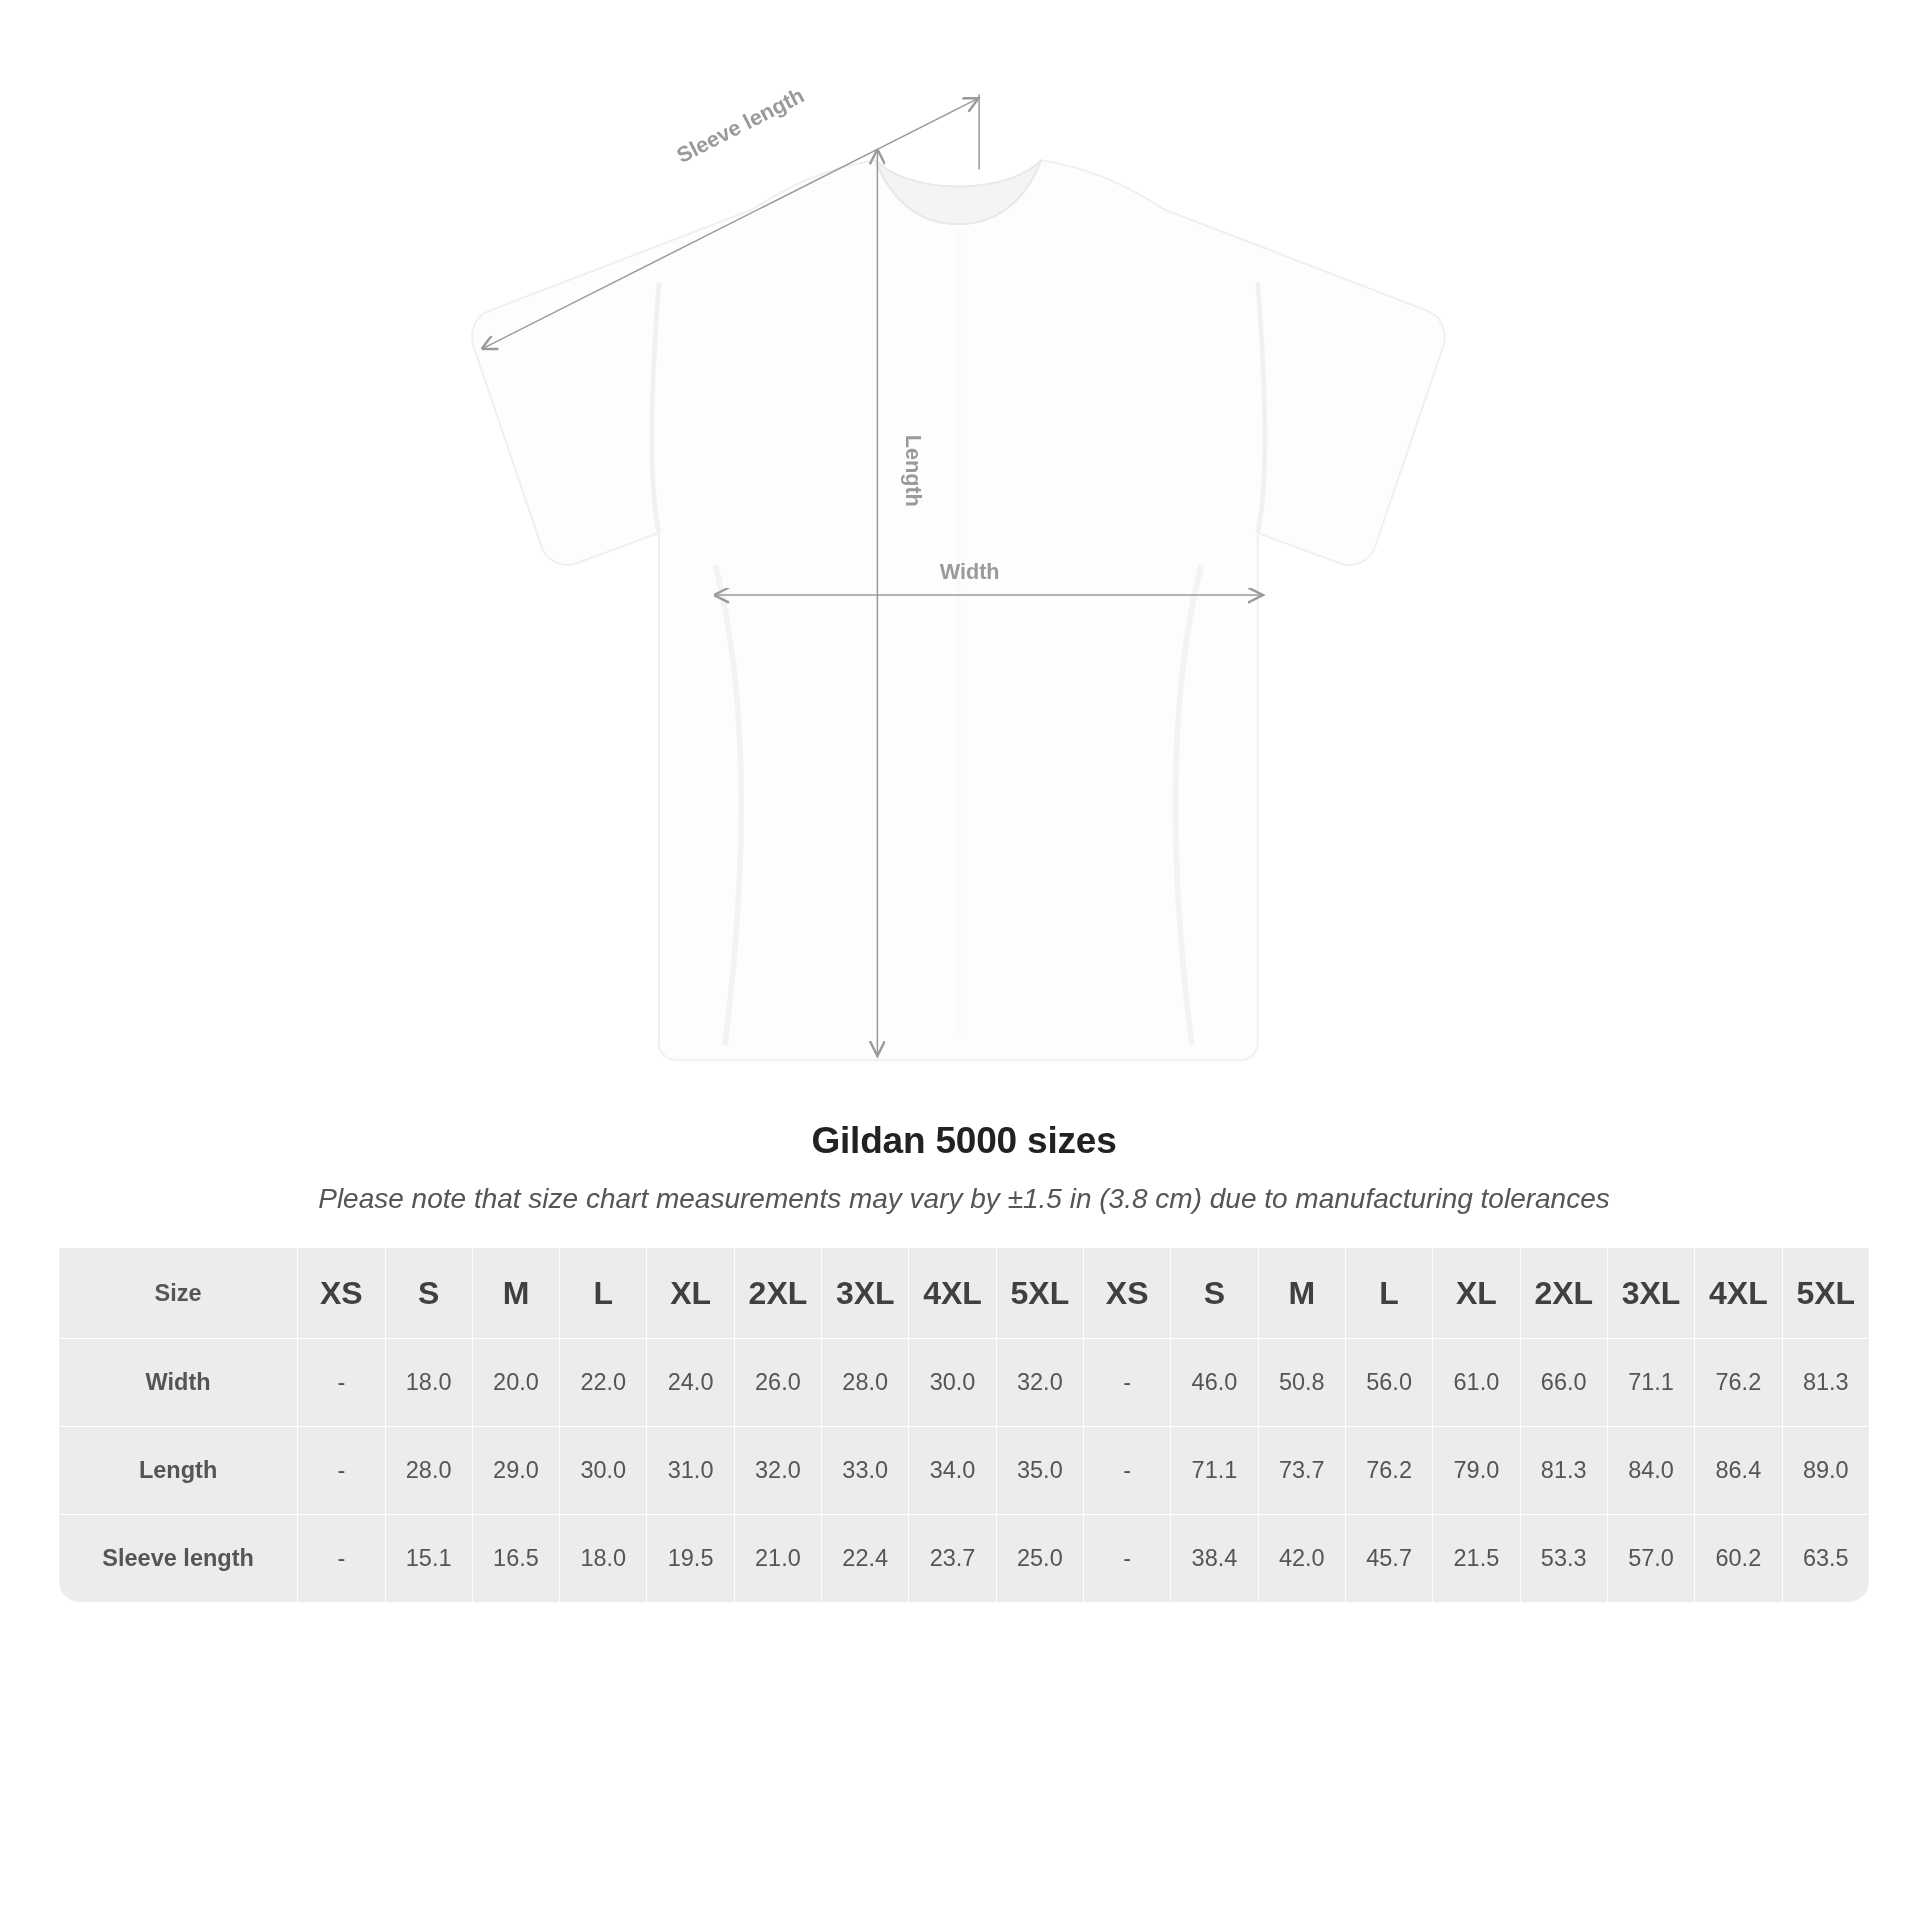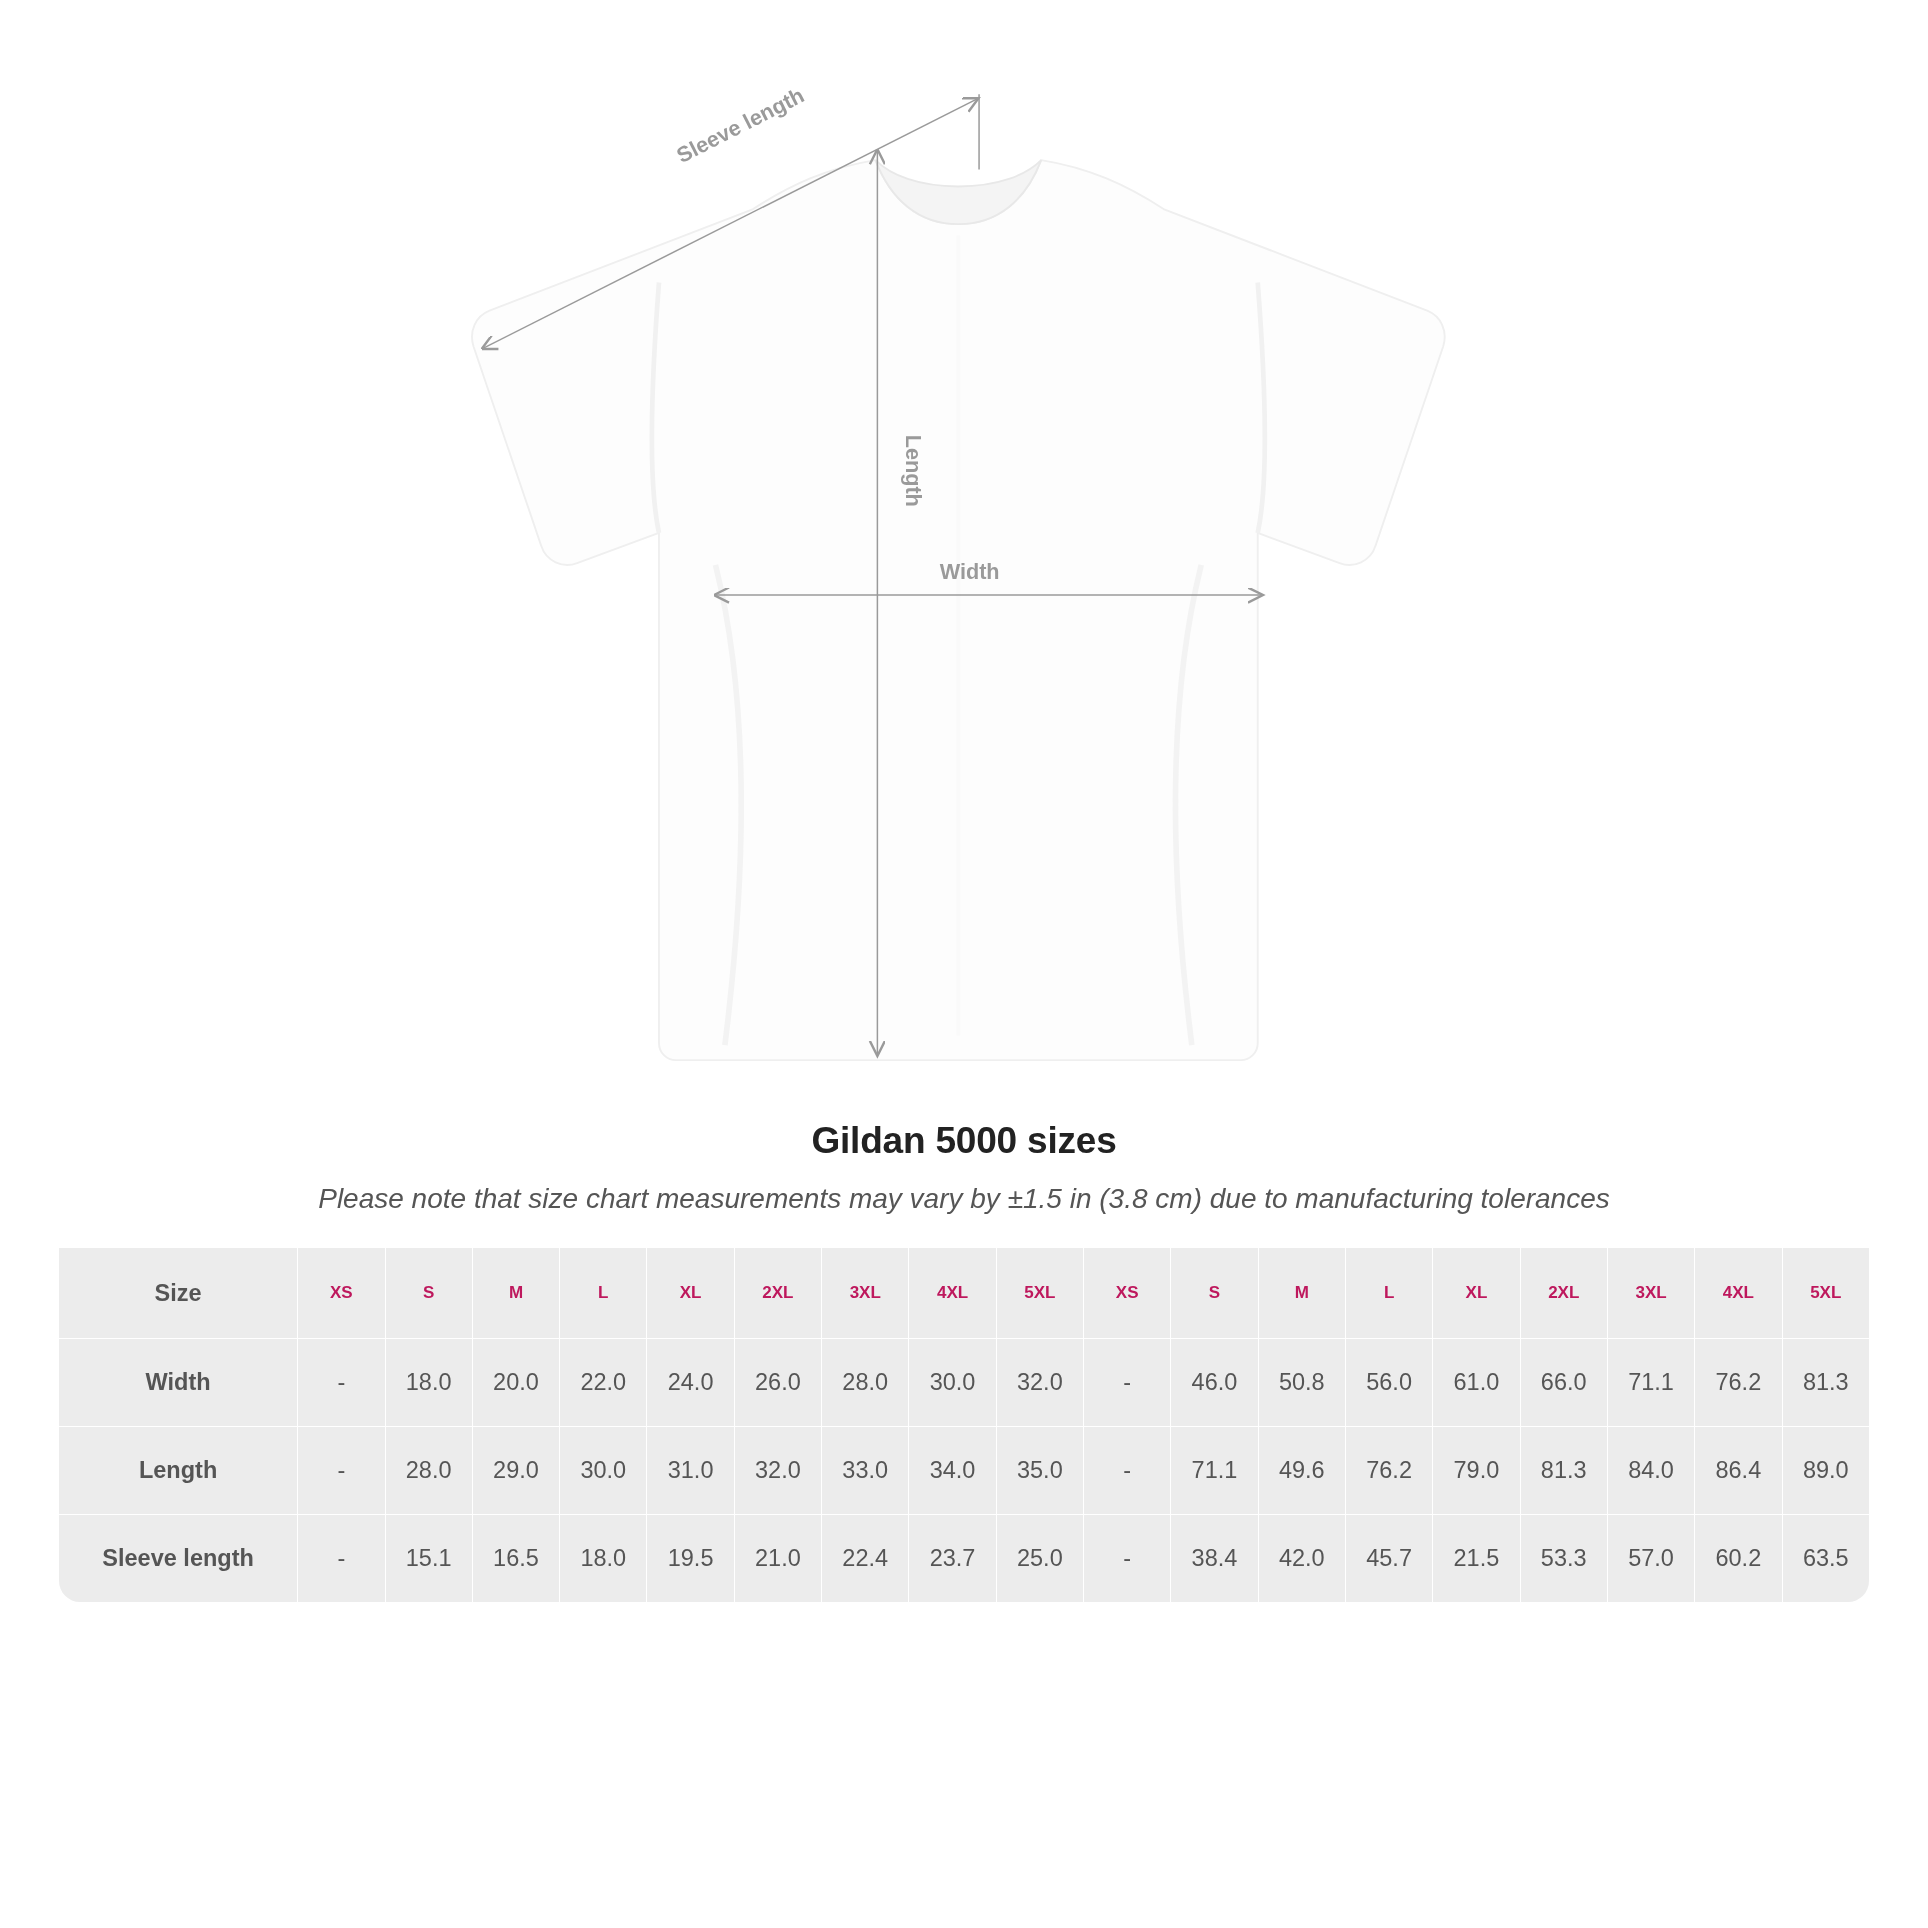--- a/index.html
+++ b/index.html
@@ -89,23 +89,23 @@
   .label-col { width: 218px; }
   .size-col { width: 79px; }
 
   .head-row td { height: 90px; }
   .head-label {
     font-size: 23.5px;
     font-weight: bold;
     color: #555555;
   }
   .head-size {
-    font-size: 17px;
-    font-weight: bold;
-    color: #be185d;
+    font-size: 32px;
+    font-weight: bold;
+    color: #404040;
   }
   .data-row td { height: 87px; }
   .row-label {
     font-size: 23.5px;
     font-weight: bold;
     color: #555555;
   }
   .cell-val {
     font-size: 23.5px;
     color: #555555;
@@ -274,21 +274,21 @@
           <td><span class="cell-val">28.0</span></td>
           <td><span class="cell-val">29.0</span></td>
           <td><span class="cell-val">30.0</span></td>
           <td><span class="cell-val">31.0</span></td>
           <td><span class="cell-val">32.0</span></td>
           <td><span class="cell-val">33.0</span></td>
           <td><span class="cell-val">34.0</span></td>
           <td><span class="cell-val">35.0</span></td>
           <td><span class="cell-val">-</span></td>
           <td><span class="cell-val">71.1</span></td>
-          <td><span class="cell-val">49.6</span></td>
+          <td><span class="cell-val">73.7</span></td>
           <td><span class="cell-val">76.2</span></td>
           <td><span class="cell-val">79.0</span></td>
           <td><span class="cell-val">81.3</span></td>
           <td><span class="cell-val">84.0</span></td>
           <td><span class="cell-val">86.4</span></td>
           <td><span class="cell-val">89.0</span></td>
         </tr>
 
         <tr class="data-row">
           <td class="bl"><span class="row-label">Sleeve length</span></td>

